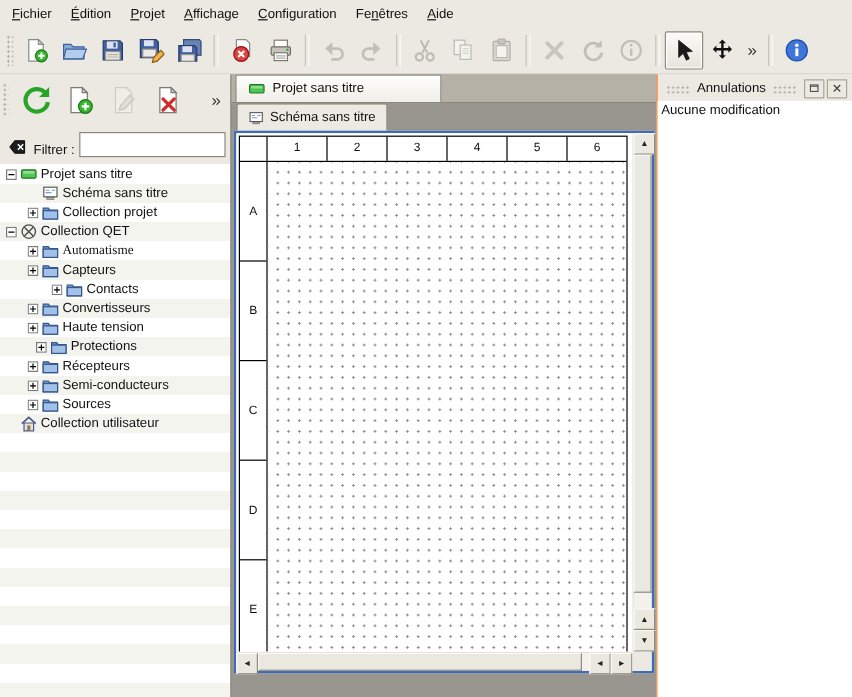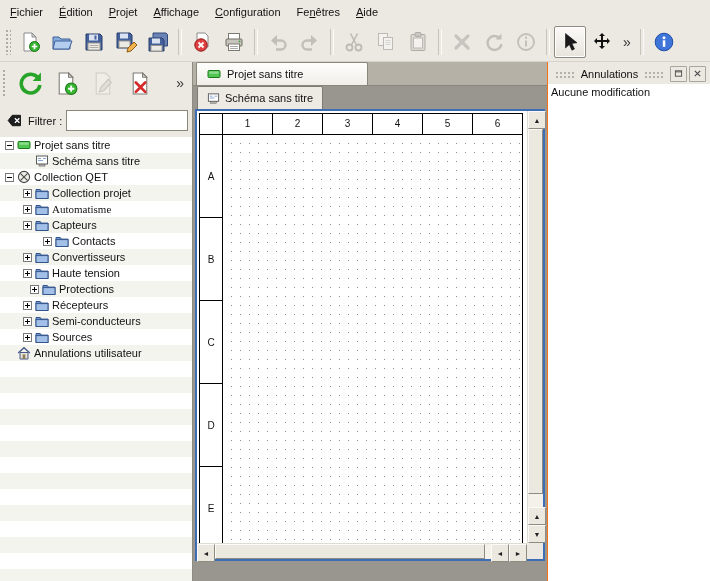--- a/index.html
+++ b/index.html
@@ -31,21 +31,21 @@
   .dock-btn svg{width:9px;height:9px;display:block}
   
   .ldock-toolbar{height:38px;display:flex;align-items:center;gap:3px;padding:0 2px;margin-top:2px;flex:none}
   .ltb-handle{width:5px;height:28px;margin-right:2px;background-image:radial-gradient(#aeaba1 1px,transparent 1.1px);background-size:4px 4px}
   .ltb-btn{width:32px;height:32px;display:flex;align-items:center;justify-content:center;border:1px solid transparent;flex:none}
   .ltb-btn svg{width:25px;height:25px;display:block}
   .ltb-btn.disabled{opacity:.5}
   .ltb-spacer{flex:1}
   .ltb-chevron{font-size:14px;color:#333;padding-right:6px;cursor:default}
   
-  .filter-row{display:flex;align-items:center;gap:4px;padding:0 4px;margin-top:8px;flex:none}
+  .filter-row{display:flex;align-items:flex-end;gap:4px;padding:0 4px;margin-top:8px;flex:none}
   .filter-clear{width:20px;height:18px;display:flex;align-items:center;justify-content:center}
   .filter-clear svg{width:17px;height:15px;display:block}
   .filter-input{flex:1;height:19px;border:1px solid #8a867a;background:#fff;font:inherit;padding:0 3px;min-width:0}
   
   .tree{flex:1;margin-top:6px;background:#fff;background-image:repeating-linear-gradient(to bottom,#ffffff 0 16px,#f4f4ee 16px 32px);overflow:hidden}
   .tree-row{height:16px;display:flex;align-items:center;cursor:default}
   .tw-exp{width:11px;display:flex;align-items:center;justify-content:center;flex:none}
   .tw-exp svg{width:9px;height:9px;display:block}
   .tw-icon{width:15px;display:flex;align-items:center;justify-content:center;flex:none;margin:0 3px 0 1px}
   .tw-icon svg{width:14px;height:14px;display:block}
@@ -341,49 +341,49 @@
             <span class="tw-exp"></span>
             <span class="tw-icon">
               <svg viewBox="0 0 14 14">
                 <rect x="1.5" y="2" width="11" height="8" fill="#fff" stroke="#5a5a5a"></rect>
                 <path d="M3 4.5h3M3 6.5h5M8 4.5h3" stroke="#7a9ad0" stroke-width=".9"></path>
                 <rect x="4" y="10.5" width="6" height="1.6" fill="#b5b2aa" stroke="#5a5a5a" stroke-width=".5"></rect>
               </svg>
             </span>
             <span class="tw-label">Schéma sans titre</span>
           </div>
+          <div class="tree-row" style="padding-left: 22px;">
+            <span class="tw-exp">
+              <svg viewBox="0 0 9 9">
+                <rect x=".5" y=".5" width="8" height="8" fill="#fff" stroke="#7a7a7a"></rect>
+                <path d="M2 4.5h5M4.5 2v5" stroke="#000"></path>
+              </svg>
+            </span>
+            <span class="tw-icon">
+              <svg viewBox="0 0 14 14">
+                <path d="M1 3.5h4.3l1.2 1.6H13v7.4H1z" fill="#6f98cf" stroke="#34568c"></path>
+                <rect x="1" y="5.6" width="12" height="6.9" fill="#a3c1e8" stroke="#34568c"></rect>
+              </svg>
+            </span>
+            <span class="tw-label">Collection projet</span>
+          </div>
           <div class="tree-row" style="padding-left: 4px;">
             <span class="tw-exp">
               <svg viewBox="0 0 9 9">
                 <rect x=".5" y=".5" width="8" height="8" fill="#fff" stroke="#7a7a7a"></rect>
                 <path d="M2 4.5h5" stroke="#000"></path>
               </svg>
             </span>
             <span class="tw-icon">
               <svg viewBox="0 0 14 14">
                 <circle cx="7" cy="7" r="5.6" fill="#f0eee8" stroke="#4a4a4a" stroke-width="1.1"></circle>
                 <path d="M3.3 3.3l7.4 7.4M10.7 3.3l-7.4 7.4" stroke="#4a4a4a" stroke-width="1.1"></path>
               </svg>
             </span>
             <span class="tw-label">Collection QET</span>
-          </div>
-          <div class="tree-row" style="padding-left: 22px;">
-            <span class="tw-exp">
-              <svg viewBox="0 0 9 9">
-                <rect x=".5" y=".5" width="8" height="8" fill="#fff" stroke="#7a7a7a"></rect>
-                <path d="M2 4.5h5M4.5 2v5" stroke="#000"></path>
-              </svg>
-            </span>
-            <span class="tw-icon">
-              <svg viewBox="0 0 14 14">
-                <path d="M1 3.5h4.3l1.2 1.6H13v7.4H1z" fill="#6f98cf" stroke="#34568c"></path>
-                <rect x="1" y="5.6" width="12" height="6.9" fill="#a3c1e8" stroke="#34568c"></rect>
-              </svg>
-            </span>
-            <span class="tw-label">Collection projet</span>
           </div>
           <div class="tree-row" style="padding-left: 22px; font-family: Liberation Serif, serif;">
             <span class="tw-exp">
               <svg viewBox="0 0 9 9">
                 <rect x=".5" y=".5" width="8" height="8" fill="#fff" stroke="#7a7a7a"></rect>
                 <path d="M2 4.5h5M4.5 2v5" stroke="#000"></path>
               </svg>
             </span>
             <span class="tw-icon">
               <svg viewBox="0 0 14 14">
@@ -515,21 +515,21 @@
           </div>
           <div class="tree-row" style="padding-left: 4px;">
             <span class="tw-exp"></span>
             <span class="tw-icon">
               <svg viewBox="0 0 14 14">
                 <path d="M1.2 7L7 1.8 12.8 7" fill="none" stroke="#4a5a8a" stroke-width="1.4"></path>
                 <path d="M3 6.5h8V13H3z" fill="#e9e2d2" stroke="#4a5a8a"></path>
                 <rect x="5.7" y="8.5" width="2.6" height="4.5" fill="#8a7a5a"></rect>
               </svg>
             </span>
-            <span class="tw-label">Annulations utilisateur</span>
+            <span class="tw-label">Collection utilisateur</span>
           </div>
         </div>
     </div>
 
     <div class="mdi">
       <div class="mdi-tabbar">
         <div class="mdi-tab">
           <span class="tab-icon" id="project-tab-icon">
               <svg viewBox="0 0 14 14">
                 <rect x="1" y="3.5" width="12" height="7" rx="1" fill="#52c552" stroke="#1f7a1f"></rect>

